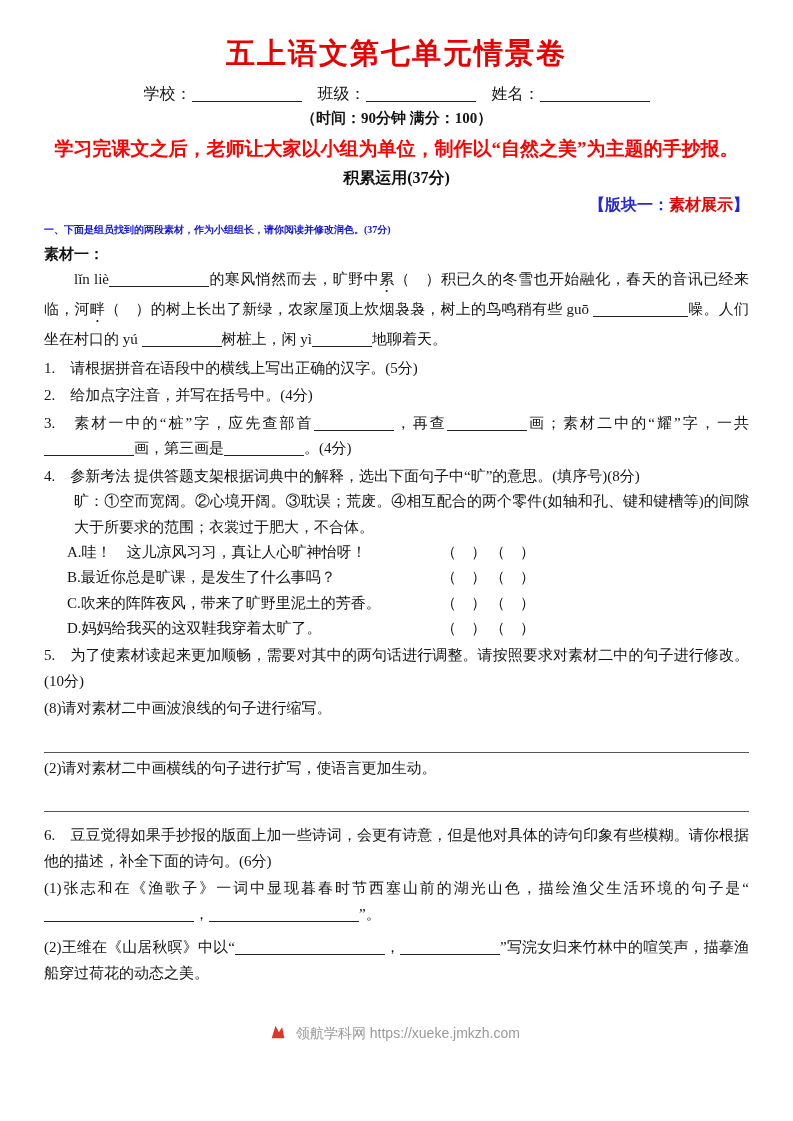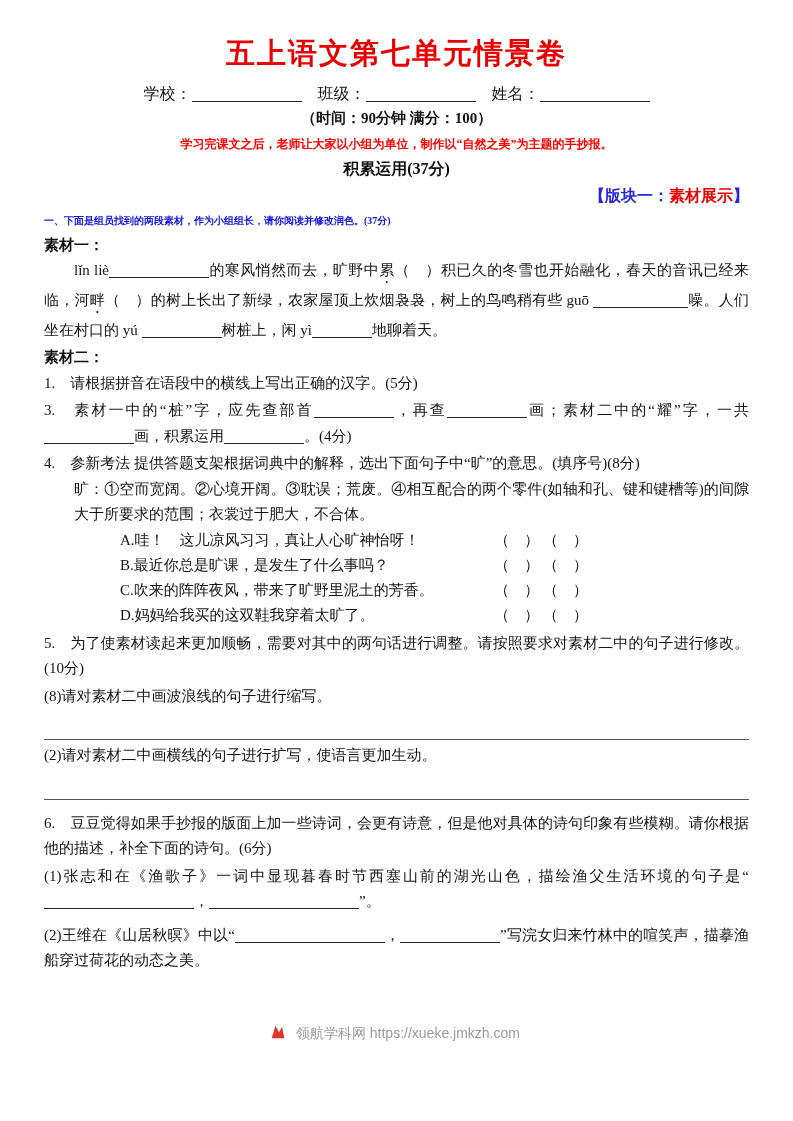--- a/index.html
+++ b/index.html
@@ -10,21 +10,21 @@
     font-family:"Liberation Serif","DejaVu Serif",serif;
     color:#141414; font-size:15px;
   }
   .title {
     text-align:center; color:#e60000; font-size:29px; font-weight:bold;
     letter-spacing:2px; margin-bottom:10px;
   }
   .idline { text-align:center; font-size:16px; margin-bottom:4px; }
   .idline .seg { margin:0 6px; white-space:nowrap; }
   .meta { text-align:center; font-size:15px; font-weight:bold; margin-bottom:8px; }
-  .notice { text-align:center; color:#fe0000; font-weight:bold; font-size:12px; margin-bottom:6px; }
+  .notice { text-align:center; color:#fe0000; font-weight:bold; font-size:19px; margin-bottom:6px; }
   .secline { text-align:center; font-weight:bold; font-size:16px; margin-bottom:6px; color:#111; }
   .blockline { text-align:right; font-weight:bold; font-size:16px; margin-bottom:6px; }
   .blockline .b { color:#2626d8; }
   .blockline .r { color:#e60000; }
   .qmain { color:#1515dd; font-weight:bold; font-size:10px; margin-bottom:4px; line-height:1.6; }
   .mlabel { font-weight:bold; line-height:1.6; }
   .mat { text-indent:2em; text-align:justify; line-height:1.85; }
   .blank {
     display:inline-block; border-bottom:1px solid #222; height:1.05em;
     vertical-align:-3px;
@@ -32,21 +32,21 @@
   .w95{width:95px}.w100{width:100px}.w110{width:110px}.w150{width:150px}
   .dot {
     -webkit-text-emphasis:filled dot; -webkit-text-emphasis-position:under left;
     text-emphasis:filled dot; text-emphasis-position:under left;
   }
   .wavy { text-decoration:underline wavy #444; text-decoration-thickness:1px; text-underline-offset:4px; }
   .uline { text-decoration:underline; text-underline-offset:4px; }
   .q { line-height:1.7; text-align:justify; margin-top:2px; }
   .q4def { padding-left:30px; text-align:justify; line-height:1.7; }
   .q4def .cite { float:right; }
-  .opt { display:flex; margin-left:76px; width:468px; line-height:1.68; }
+  .opt { display:flex; margin-left:23px; width:468px; line-height:1.68; }
   .opt .opt-br { margin-left:auto; white-space:nowrap; }
   .ruled { border-bottom:1px solid #555; height:31px; margin-bottom:3px; }
   .gap6 { height:6px; }
   .footer {
     position:absolute; left:0; right:4px; bottom:18px; text-align:center;
     color:#9a9a9a; font-size:14px;
     font-family:"Liberation Sans","DejaVu Sans",sans-serif;
   }
   .footer svg { vertical-align:-3px; margin-right:5px; }
 </style>
@@ -73,26 +73,26 @@
     <span class="b">【版块一：</span><span class="r">素材展示</span><span class="b">】</span>
   </div>
 
   <div class="qmain">一、下面是组员找到的两段素材，作为小组组长，请你阅读并修改润色。(37分)</div>
 
   <div class="mlabel">素材一：</div>
   <div class="mat">
     <span>lǐn liè</span><span class="blank w100"></span><span>的寒风悄然而去，旷野中</span><span class="dot">累</span><span>（　）积已久的冬雪也开始融化，春天的音讯已经来临，河</span><span class="dot">畔</span><span>（　）的树上长出了新绿，农家屋顶上炊烟袅袅，树上的鸟鸣稍有些 guō </span><span class="blank w95"></span><span>噪。人们坐在村口的 yú </span><span class="blank w80"></span><span>树桩上，闲 yì</span><span class="blank w60"></span><span>地聊着天。</span>
   </div>
 
-  <div class="mlabel">素材二：</div>
 
   <div class="q">1.　请根据拼音在语段中的横线上写出正确的汉字。(5分)</div>
+  <div class="q">2.　给加点字注音，并写在括号中。(4分)</div>
 
   <div class="q">
-    <span>3.　素材一中的“桩”字，应先查部首</span><span class="blank w80"></span><span>，再查</span><span class="blank w80"></span><span>画；素材二中的“耀”字，一共</span><span class="blank w90"></span><span>画，积累运用</span><span class="blank w80"></span><span>。(4分)</span>
+    <span>3.　素材一中的“桩”字，应先查部首</span><span class="blank w80"></span><span>，再查</span><span class="blank w80"></span><span>画；素材二中的“耀”字，一共</span><span class="blank w90"></span><span>画，第三画是</span><span class="blank w80"></span><span>。(4分)</span>
   </div>
 
   <div class="q">4.　参新考法 提供答题支架根据词典中的解释，选出下面句子中“旷”的意思。(填序号)(8分)</div>
   <div class="q4def">
     <span>旷：①空而宽阔。②心境开阔。③耽误；荒废。④相互配合的两个零件(如轴和孔、键和键槽等)的间隙大于所要求的范围；衣裳过于肥大，不合体。</span>
   </div>
 
   <div class="opt">
     <span>A.哇！　这儿凉风习习，真让人心旷神怡呀！</span>
     <span class="opt-br">（　） （　）</span>

